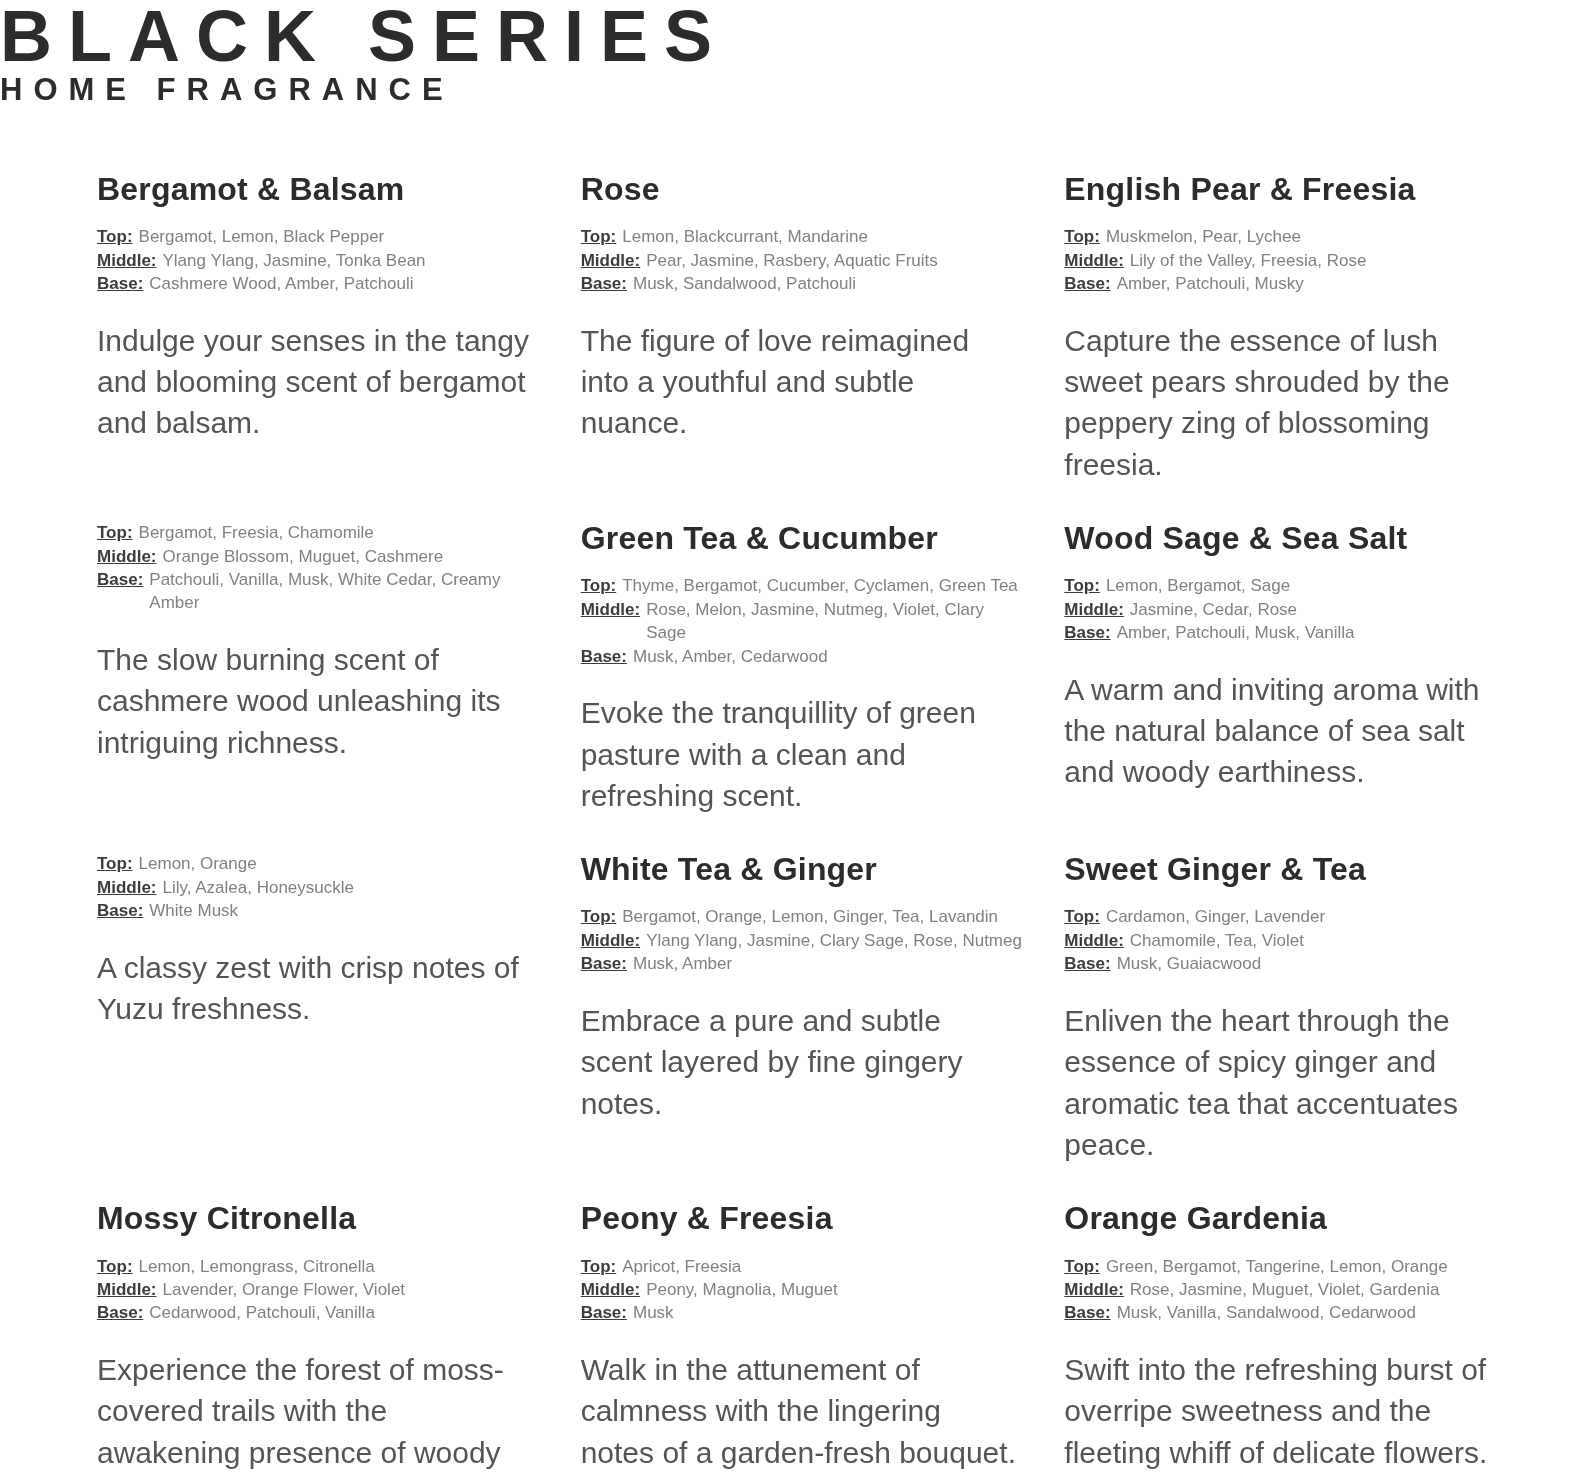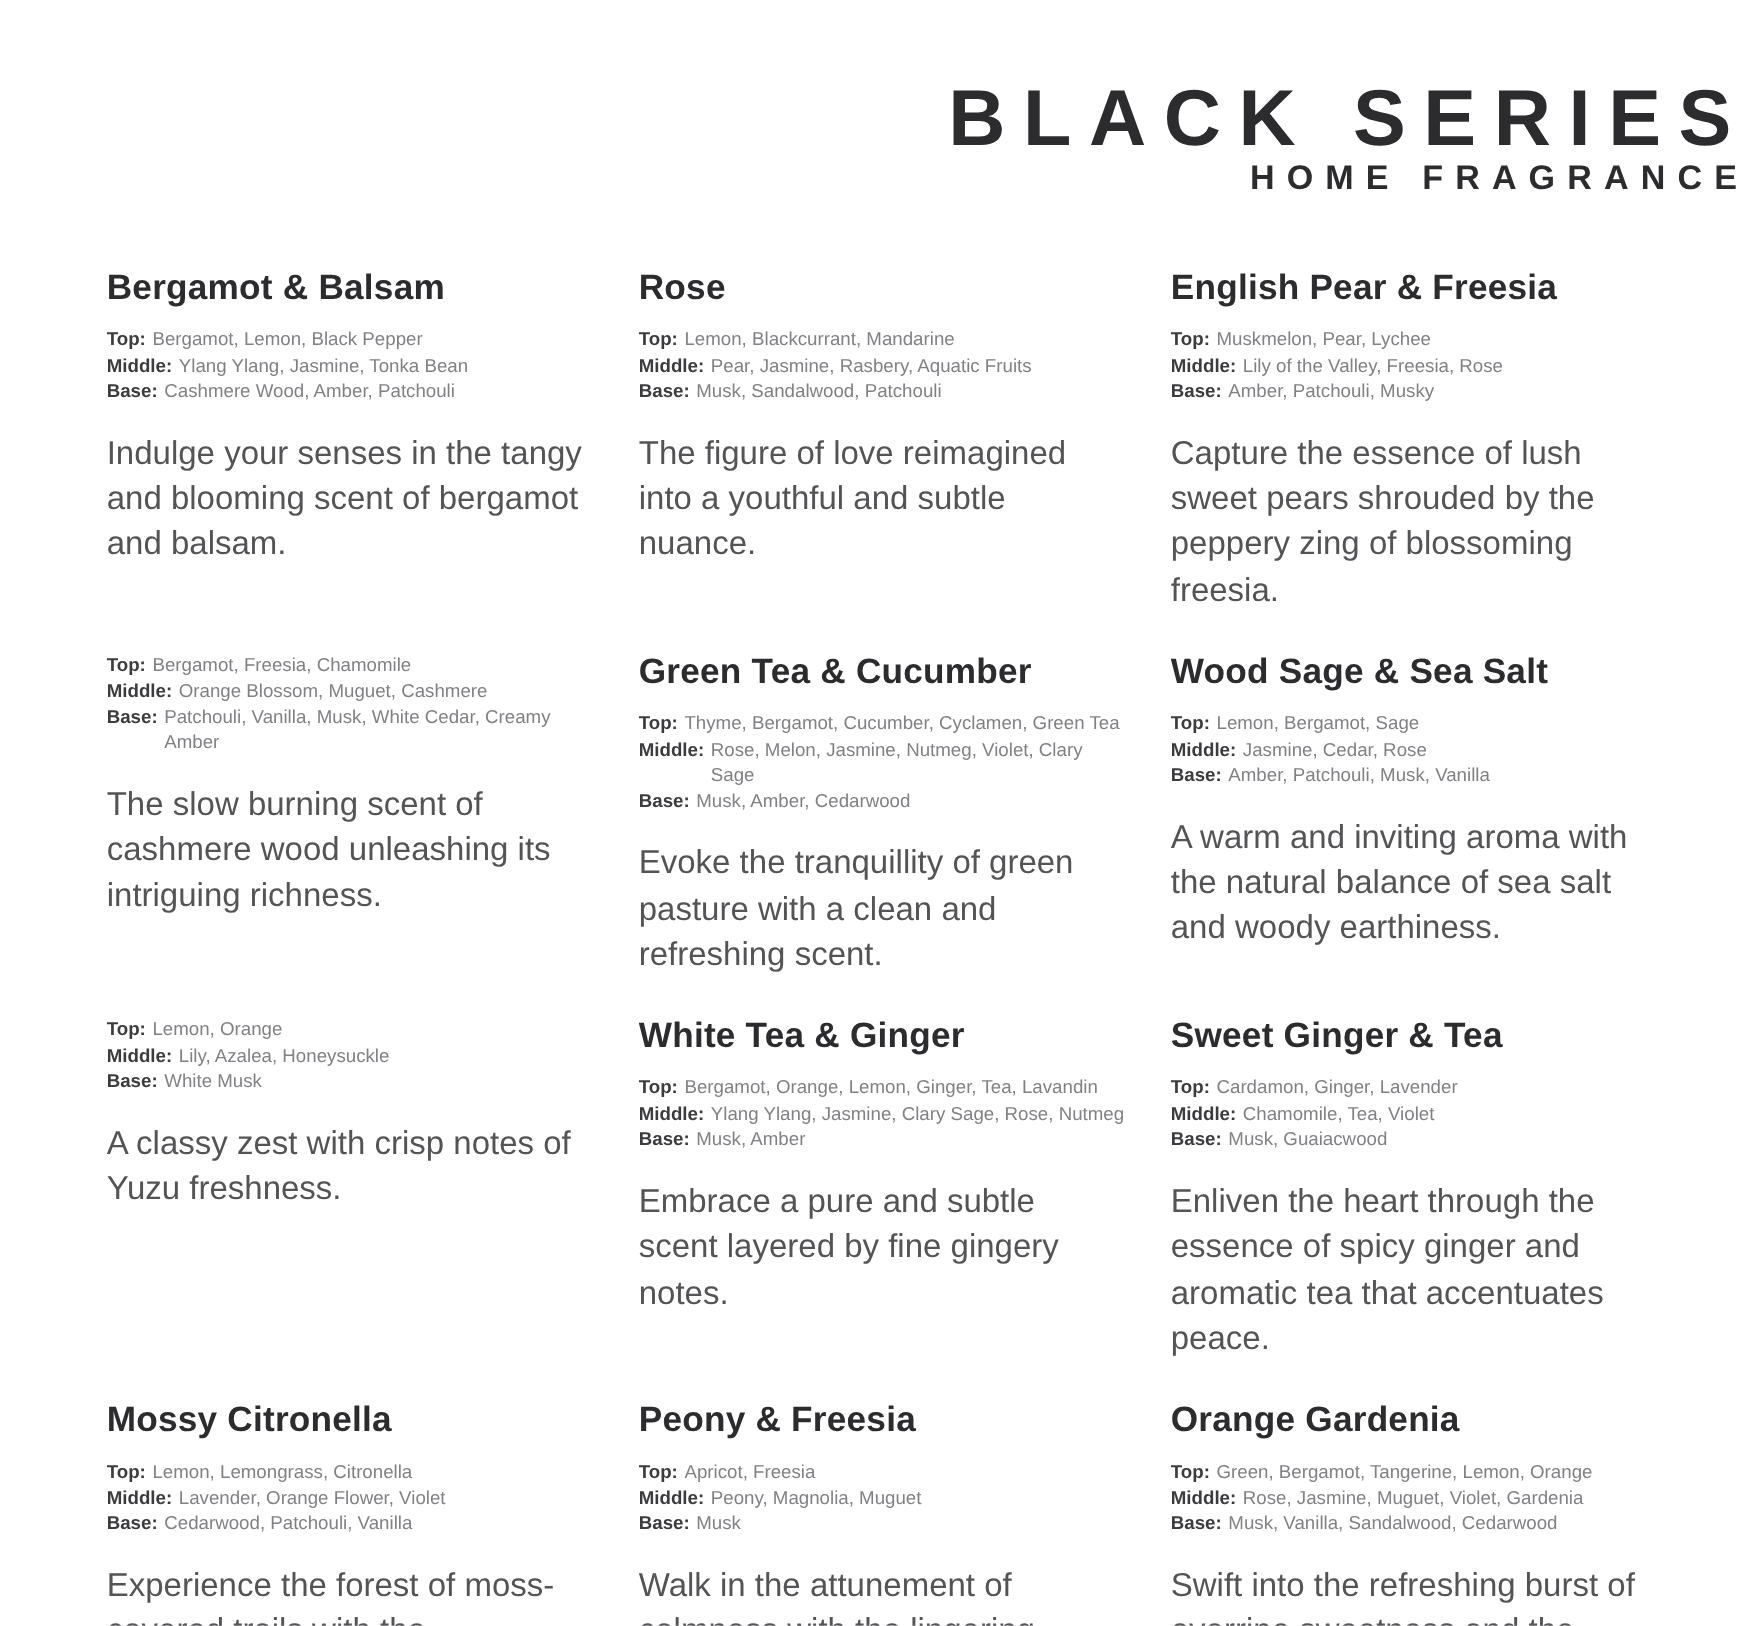--- a/index.html
+++ b/index.html
@@ -12,21 +12,21 @@
   *{box-sizing:border-box;}
   html,body{margin:0;padding:0;}
   body{
     width:1590px;height:1478px;
     background:var(--bg);
     font-family:"Liberation Sans", sans-serif;
     color:var(--heading);
     overflow:hidden;
   }
   .page{width:1590px;height:1478px;}
-  header{ text-align:right; padding-top:72px; }
+  header{ text-align:left; }
   h1{
     margin:0;
     font-size:72px;
     line-height:1;
     font-weight:700;
     letter-spacing:16px;
     color:var(--heading);
     white-space:nowrap;
   }
   .subtitle{
@@ -60,20 +60,21 @@
     font-size:17px;
     line-height:1.38;
     color:var(--note);
   }
   .note-label{
     font-weight:700;
     color:var(--label);
     margin-right:6px;
     white-space:pre;
     flex:none;
+    text-decoration:underline;
   }
   .note-value{ flex:1 1 auto; min-width:0; }
   .desc{
     margin:24px 0 0 0;
     max-width:437px;
     font-size:30px;
     line-height:1.38;
     color:var(--desc);
   }
 </style>

